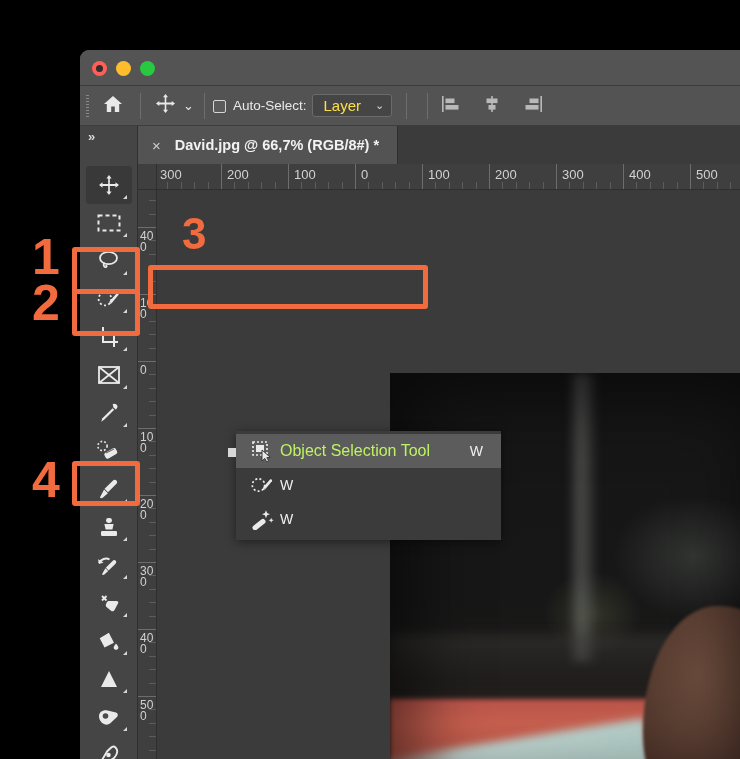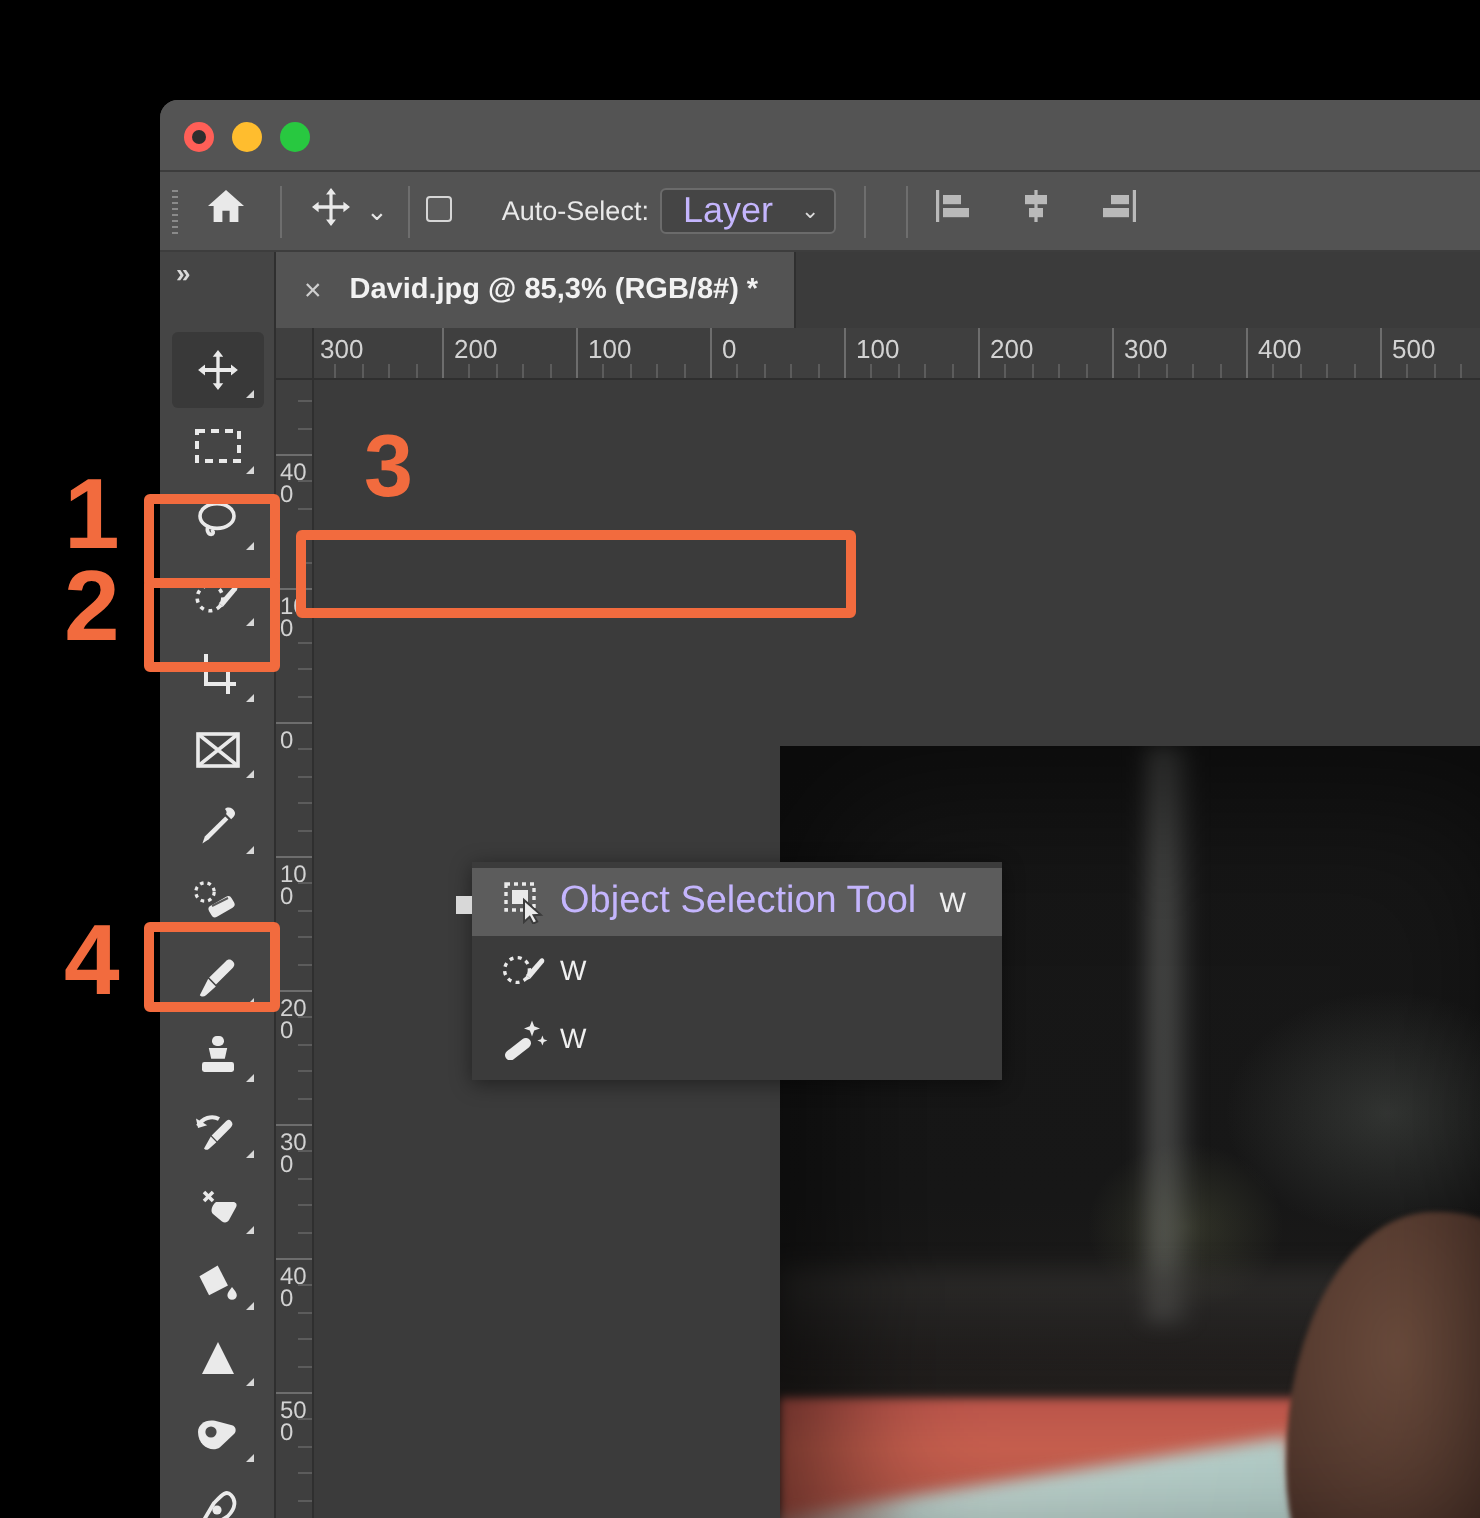--- a/index.html
+++ b/index.html
@@ -77,28 +77,28 @@
   .checkbox.checked { background:#e9e9e9; border-color:#e9e9e9; }
   .checkbox.checked::after {
     content:""; position:absolute; left:3.5px; top:0.5px;
     width:4px; height:8px;
     border:solid #3a3a3a; border-width:0 2px 2px 0;
     transform: rotate(42deg);
   }
   .opt-label {
     color:#e9e9e9; font-size:13.5px; white-space:nowrap;
   }
-  .opt-group { display:flex; align-items:flex-start; gap:25px; }
+  .opt-group { display:flex; align-items:flex-end; gap:7px; }
 
   .select-box {
     display:flex; align-items:center; gap:14px;
     background:#454545; border:1px solid #6b6b6b; border-radius:3px;
     height:23px; padding:0 7px 0 10px; margin-left:6px;
   }
-  .select-box .val { color:#c4b5fd; font-size:18px; }
+  .select-box .val { color:#fde047; font-size:15px; }
   .select-box .arr { color:#dcdcdc; font-size:11px; }
 
   .align-icons { display:flex; align-items:center; gap:22px; padding-left:4px; }
 
   
   #tabbar {
     position: relative;
     height: 38px;
     background: #3b3b3b;
     display: flex; align-items: stretch;
@@ -245,21 +245,21 @@
     position:relative;
     display:flex; align-items:center;
     height:34px; padding-left:10px;
   }
   .menu-item.selected { background:#5c5c5c; }
   .menu-ico {
     width:34px; flex:none;
     display:flex; align-items:center; justify-content:center;
   }
   .menu-label {
-    flex:1; color:#c4b5fd; font-size:19px; white-space:nowrap;
+    flex:1; color:#bef264; font-size:16px; white-space:nowrap;
   }
   .menu-key {
     color:#f0f0f0; font-size:14px; padding-right:18px;
   }
   #flyout-stub {
     position:absolute; left:-8px; top:17px;
     width:9px; height:9px; background:#d8d8d8;
   }
 
   
@@ -362,21 +362,21 @@
           <rect x="1.5" y="11" width="13" height="4.6" fill="#b9b9b9"></rect>
         </svg>
       </span>
     </div>
   </div>
 
   <div id="tabbar">
     <div id="panel-collapse">»</div>
     <div id="doc-tab">
       <span class="tab-close">×</span>
-      <span class="tab-title">David.jpg @ 85,3% (RGB/8#) *</span>
+      <span class="tab-title">David.jpg @ 66,7% (RGB/8#) *</span>
     </div>
     <div id="tabbar-rest"></div>
   </div>
 
   <div id="body-region">
 
     <div id="toolbox">
       <div class="tool active">
         <span>
           <svg width="22" height="22" viewBox="0 0 21 21">

